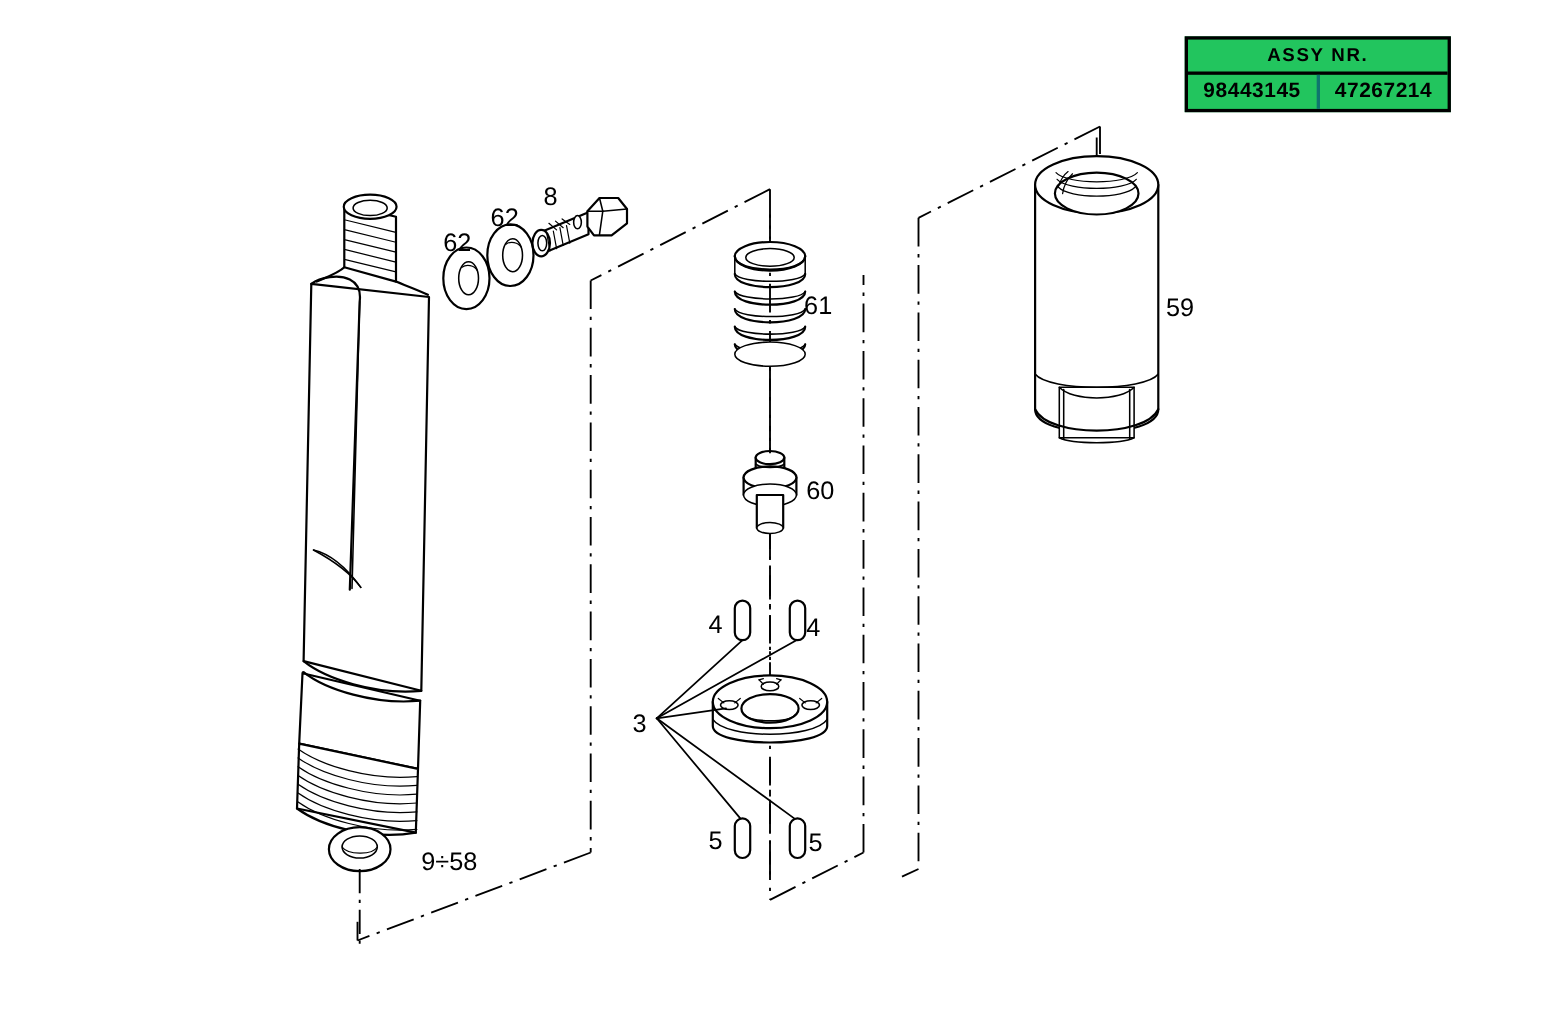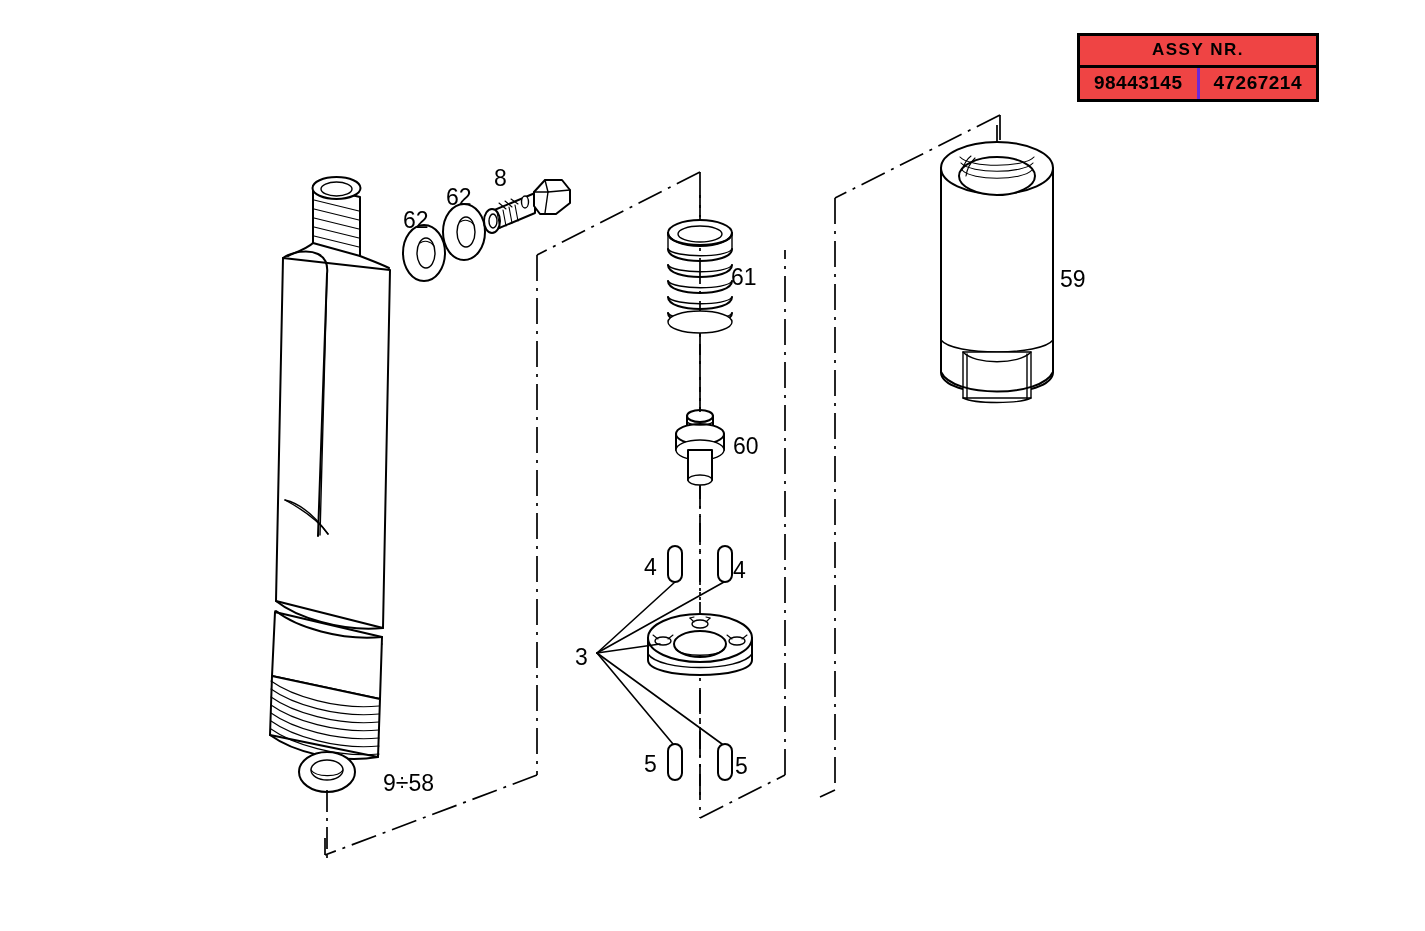--- a/index.html
+++ b/index.html
@@ -83,21 +83,21 @@
     font-weight: 400;
     fill: #000000;
   }
   
   #assy-table {
     position: absolute;
     left: 1077px;
     top: 33px;
     width: 242px;
     border: 3px solid #000;
-    background: #ef4444;
+    background: #22c55e;
     box-sizing: border-box;
   }
   #assy-table .assy-head {
     text-align: center;
     font-family: "Liberation Sans", sans-serif;
     font-size: 17px;
     font-weight: bold;
     letter-spacing: 1.5px;
     padding: 4px 0 5px 0;
     border-bottom: 3px solid #000;
@@ -110,21 +110,21 @@
     flex: 1 1 50%;
     text-align: center;
     font-family: "Liberation Sans", sans-serif;
     font-size: 19px;
     font-weight: bold;
     letter-spacing: 0.5px;
     padding: 4px 0 5px 0;
     color: #000;
   }
   #assy-table .assy-cell.left-cell {
-    border-right: 3px solid #6d28d9;
+    border-right: 3px solid #0f766e;
   }
 </style>
 </head>
 <body>
 
 <div id="page">
 
   <svg id="drawing" viewBox="0 0 1425 931">
 
     <g>

